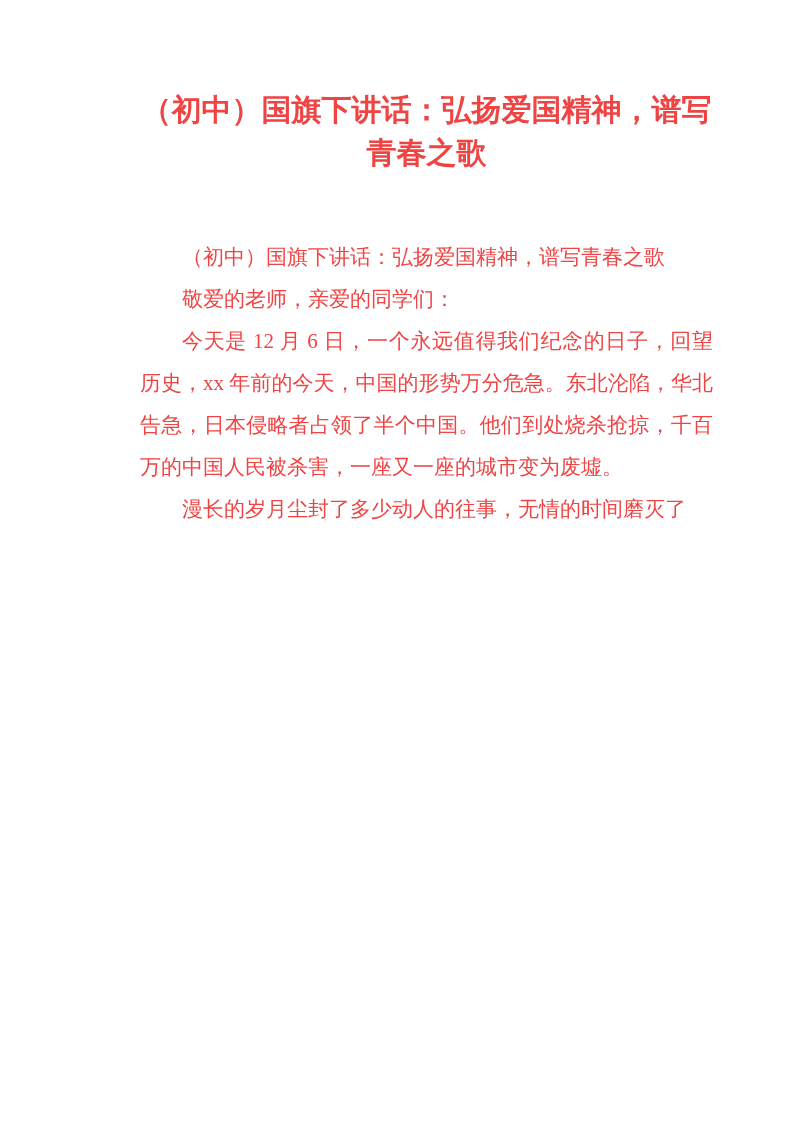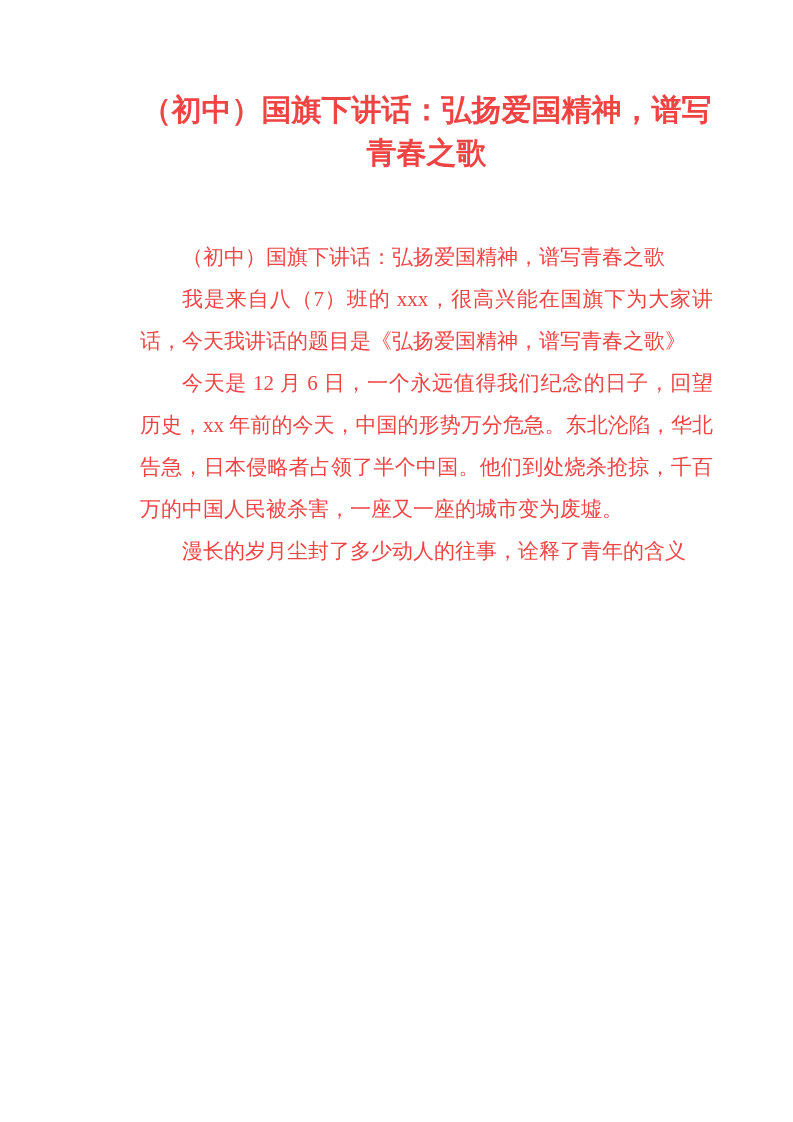--- a/index.html
+++ b/index.html
@@ -39,17 +39,17 @@
     word-break: break-all;
   }
 </style>
 </head>
 <body>
 
 <div class="page" style="background: rgb(255, 255, 255); color: #ef4444; margin-left: 28px;">
   <h1 class="doc-title">（初中）国旗下讲话：弘扬爱国精神，谱写青春之歌</h1>
   <div class="doc-body">
       <p class="doc-p">（初中）国旗下讲话：弘扬爱国精神，谱写青春之歌</p>
-      <p class="doc-p">我是来自八（7）班的 xxx，很高兴能在国旗下为大家讲话，今天我讲话的题目是《弘扬爱国精神，谱写青春之歌》</p>
+      <p class="doc-p">敬爱的老师，亲爱的同学们：</p>
       <p class="doc-p">今天是 12 月 6 日，一个永远值得我们纪念的日子，回望历史，xx 年前的今天，中国的形势万分危急。东北沦陷，华北告急，日本侵略者占领了半个中国。他们到处烧杀抢掠，千百万的中国人民被杀害，一座又一座的城市变为废墟。</p>
-      <p class="doc-p">漫长的岁月尘封了多少动人的往事，诠释了青年的含义</p>
+      <p class="doc-p">漫长的岁月尘封了多少动人的往事，无情的时间磨灭了</p>
     </div>
 </div>
 
 </body></html>

